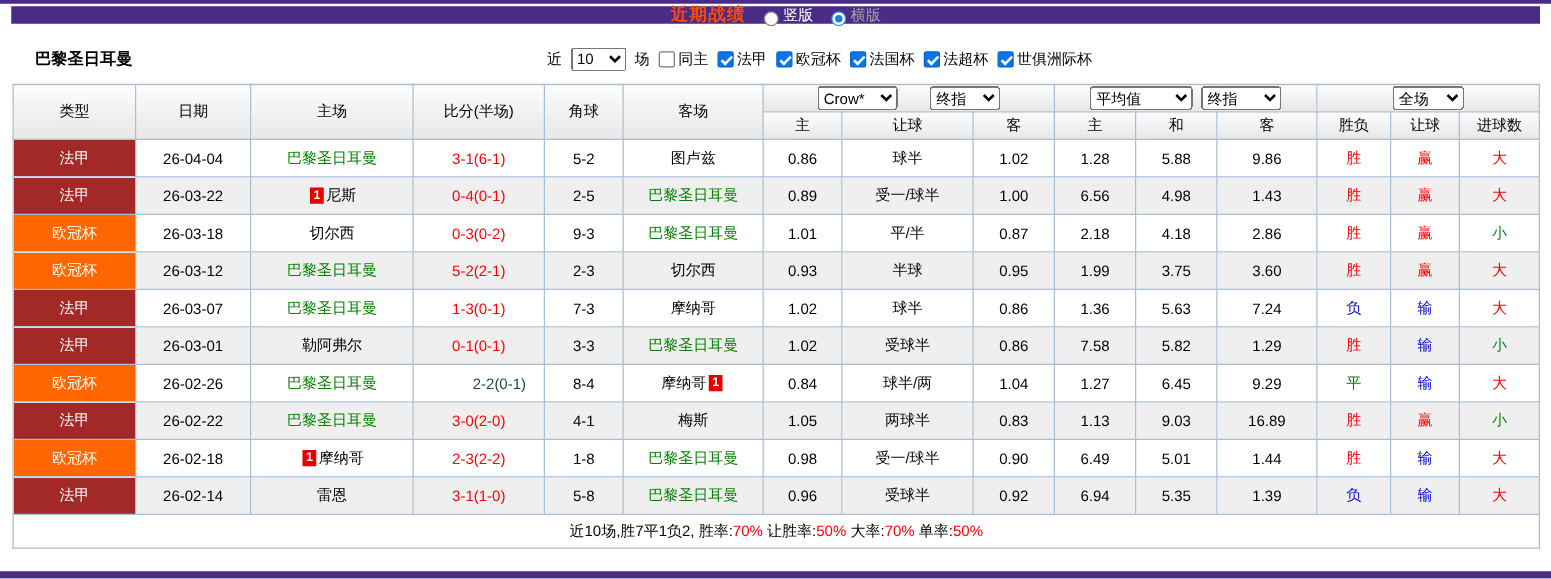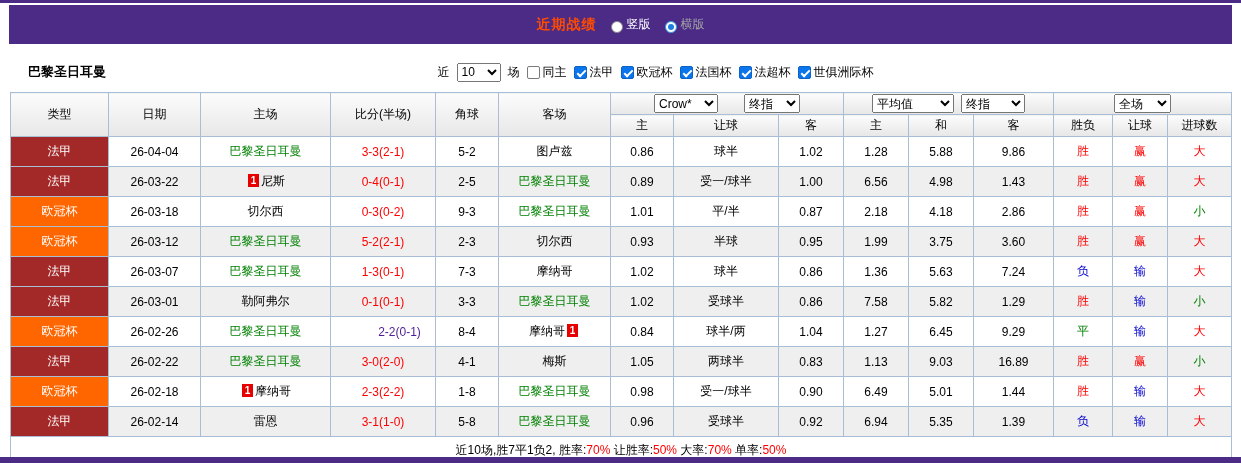--- a/index.html
+++ b/index.html
@@ -1,21 +1,21 @@
 <!DOCTYPE html>
 <html><head>
 <meta charset="utf-8">
 <style>
   * { box-sizing: border-box; }
   html,body { margin:0; padding:0; background:#fff; }
   body { font-family:"Liberation Sans","DejaVu Sans",sans-serif; font-size:12px; color:#000; }
   .page { width:1241px; height:463px; position:relative; background:#fff; overflow:hidden; }
 
   .top-strip { height:3px; width:100%; background:#4c2b87; }
-  .main-bar { height:39px; margin:2px 9px 0 9px; background:#4c2b87; display:flex; align-items:center; justify-content:center; gap:14px; }
+  .main-bar { height:14px; margin:2px 9px 0 9px; background:#4c2b87; display:flex; align-items:center; justify-content:center; gap:14px; }
   .bar-title { color:#ff4b00; font-weight:bold; font-size:14px; letter-spacing:1px; }
   .radio-wrap { display:flex; align-items:center; gap:14px; }
   .radio-item { display:inline-flex; align-items:flex-end; gap:4px; color:#fff; cursor:pointer; }
   .radio-item.on { color:#a3a3a3; }
   .radio { width:12px; height:12px; border-radius:50%; background:#fff; border:1px solid #888; display:inline-block; position:relative; }
   .radio.checked { border-color:#2f9be8; }
   .radio.checked::after { content:""; position:absolute; left:2px; top:2px; right:2px; bottom:2px; border-radius:50%; background:#1d7fe0; }
 
   .filter-bar { margin:14px 10px 0 10px; height:28px; display:flex; align-items:center; justify-content:center; position:relative; }
   .team-name { position:absolute; left:18px; font-weight:bold; font-size:13px; }
@@ -163,21 +163,21 @@
         <th>胜负</th>
         <th>让球</th>
         <th>进球数</th>
       </tr>
     </thead>
     <tbody id="results-body">
         <tr>
           <td class="league" style="color: rgb(255, 255, 255); background: rgb(163, 41, 41);">法甲</td>
           <td>26-04-04</td>
           <td><span style="color: rgb(0, 128, 0);">巴黎圣日耳曼</span></td>
-          <td style="color: rgb(255, 0, 0);">3-3(2-1)</td>
+          <td style="color: rgb(255, 0, 0);">3-1(6-1)</td>
           <td>5-2</td>
           <td><span>图卢兹</span></td>
           <td>0.86</td>
           <td>球半</td>
           <td>1.02</td>
           <td>1.28</td>
           <td>5.88</td>
           <td>9.86</td>
           <td style="color: rgb(255, 0, 0);">胜</td>
           <td style="color: rgb(255, 0, 0);">赢</td>
@@ -265,21 +265,21 @@
           <td>5.82</td>
           <td>1.29</td>
           <td style="color: rgb(255, 0, 0);">胜</td>
           <td style="color: rgb(0, 0, 204);">输</td>
           <td style="color: rgb(0, 128, 0);">小</td>
         </tr>
         <tr>
           <td class="league" style="color: rgb(255, 255, 255); background: rgb(255, 102, 0);">欧冠杯</td>
           <td>26-02-26</td>
           <td><span style="color: rgb(0, 128, 0);">巴黎圣日耳曼</span></td>
-          <td style="color: #4c1d95; padding-left: 33px;">2-2(0-1)</td>
+          <td style="color: #14532d; padding-left: 33px;">2-2(0-1)</td>
           <td>8-4</td>
           <td><span>摩纳哥</span><span class="card">1</span></td>
           <td>0.84</td>
           <td>球半/两</td>
           <td>1.04</td>
           <td>1.27</td>
           <td>6.45</td>
           <td>9.29</td>
           <td style="color: rgb(0, 128, 0);">平</td>
           <td style="color: rgb(0, 0, 204);">输</td>

